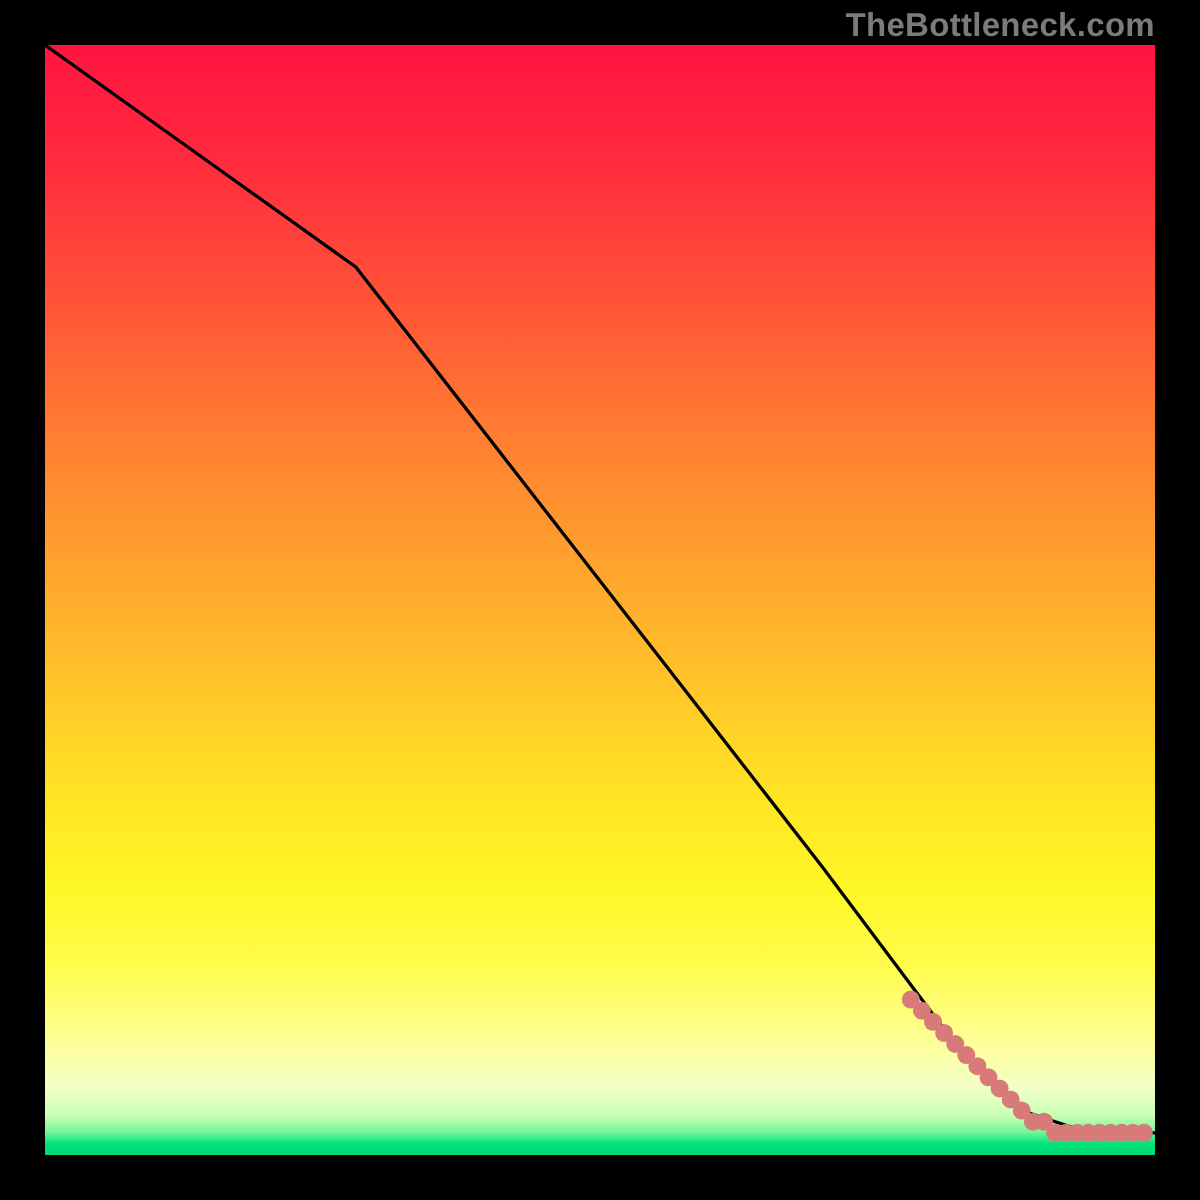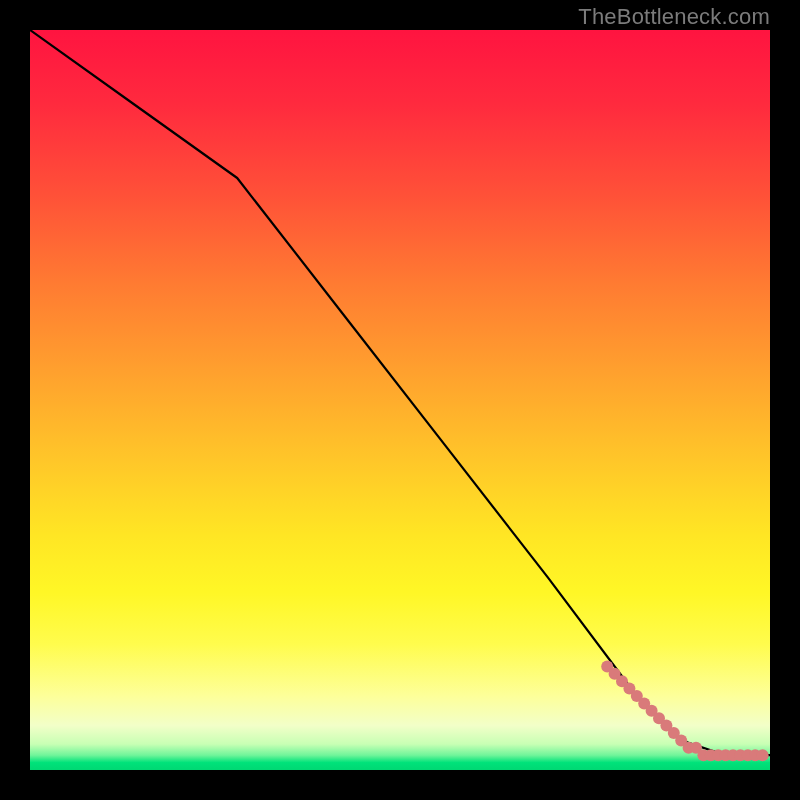--- a/index.html
+++ b/index.html
@@ -44,21 +44,21 @@
       #00e27a 99%,
       #00d873 100%
     );
   }
   .watermark {
     position: absolute;
     top: 4px;
     right: 30px;
     color: #7b7b7b;
     font-size: 22px;
-    font-weight: 400;
+    font-weight: 700;
     letter-spacing: 0.2px;
   }
   svg.overlay {
     position: absolute;
     top: 0;
     left: 0;
     width: 740px;
     height: 740px;
   }
 </style>

